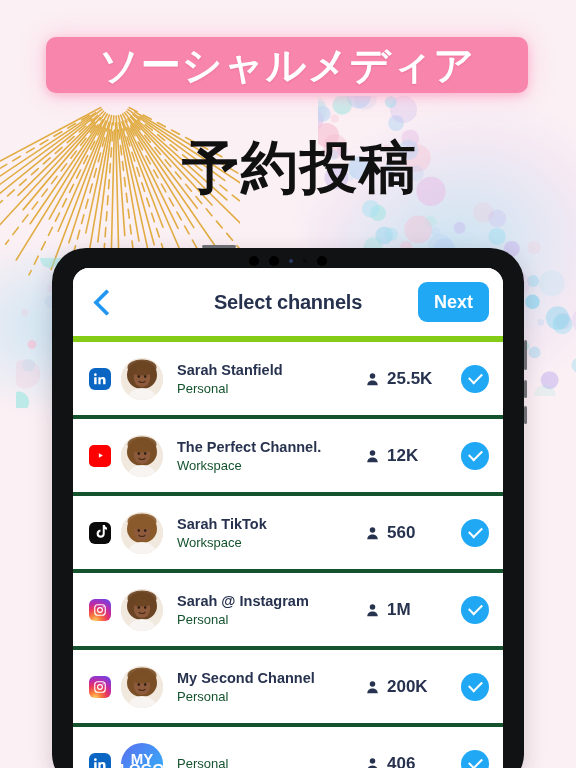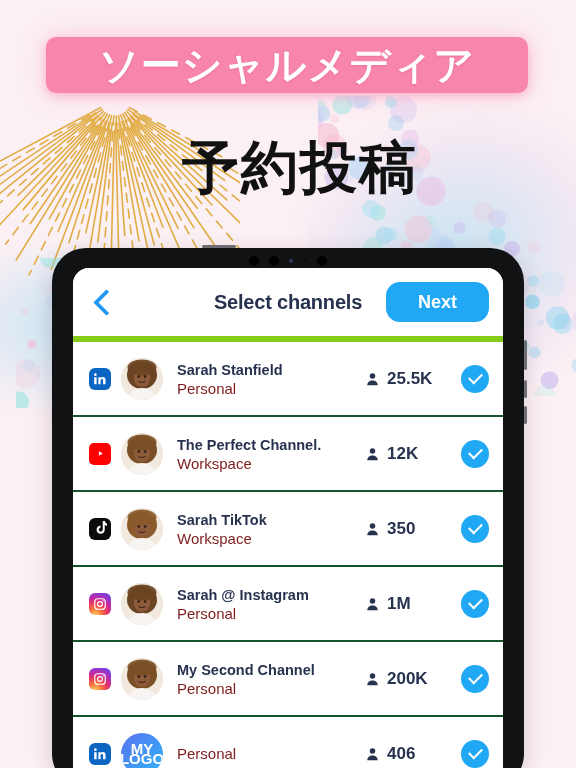--- a/index.html
+++ b/index.html
@@ -79,30 +79,30 @@
   .chev{
     width:15px;height:15px;border-left:4px solid #2196f3;border-bottom:4px solid #2196f3;
     transform:rotate(45deg);border-radius:1px;
   }
   .appbar-title{
     position:absolute;left:0;right:0;text-align:center;pointer-events:none;
     color:#27324f;font-size:20px;font-weight:700;letter-spacing:-.2px;
   }
   .next-btn{
     position:absolute;right:14px;top:14px;
-    background:#21a8f5;color:#fff;border:none;border-radius:14px;
-    padding:0 32px;height:40px;font-size:18px;font-weight:700;
+    background:#21a8f5;color:#fff;border:none;border-radius:9px;
+    padding:0 16px;height:40px;font-size:18px;font-weight:700;
     font-family:"Liberation Sans",sans-serif;cursor:pointer;
   }
 
   
   .list{background:#fff;}
   .row{
     position:relative;display:flex;align-items:center;height:73px;
-    padding:0 14px 0 16px;border-bottom:2px solid #14532d;cursor:pointer;
+    padding:0 14px 0 16px;border-bottom:4px solid #14532d;cursor:pointer;
   }
   .badge{
     width:22px;height:22px;border-radius:6px;flex:0 0 22px;
     display:flex;align-items:center;justify-content:center;
     font-size:11px;font-weight:700;color:#fff;overflow:hidden;
   }
   .badge.linkedin{background:#0a66c2;}
   .badge.youtube{background:#ff0000;border-radius:5px;}
   .badge.tiktok{background:#0b0b0b;border-radius:6px;}
   .badge.instagram{
@@ -119,21 +119,21 @@
   .avatar.logo{
     background:linear-gradient(135deg,#5b6ff0 0%,#3f9bf5 60%,#37b3f7 100%);
     display:flex;align-items:center;justify-content:center;
   }
   .avatar.logo span{
     color:#fff;font-size:15px;font-weight:700;line-height:10px;text-align:center;
   }
 
   .meta{flex:1;margin-left:14px;min-width:0;}
   .ch-name{color:#27324f;font-size:14.5px;font-weight:700;line-height:19px;white-space:nowrap;overflow:hidden;text-overflow:ellipsis;}
-  .ch-type{color:#7f1d1d;font-size:15px;line-height:17px;}
+  .ch-type{color:#14532d;font-size:13px;line-height:17px;}
 
   .followers{display:flex;align-items:center;gap:7px;width:96px;flex:0 0 96px;}
   .followers .pcount{color:#27324f;font-size:17px;font-weight:700;text-align:right;}
 
   .check{
     width:28px;height:28px;border-radius:50%;background:#21a8f5;flex:0 0 28px;
     display:flex;align-items:center;justify-content:center;cursor:pointer;
   }
   .check .mark{
     width:11px;height:6px;border-left:2.6px solid #fff;border-bottom:2.6px solid #fff;
@@ -469,21 +469,21 @@
             </div>
             <div class="meta">
               <div class="ch-name">Sarah TikTok</div>
               <div class="ch-type">Workspace</div>
             </div>
             <div class="followers">
               <svg width="15" height="16" viewBox="0 0 24 24" fill="#27324f">
                 <circle cx="12" cy="7" r="4.4"></circle>
                 <path d="M3.6 22c0-4.8 3.8-7.8 8.4-7.8s8.4 3 8.4 7.8z"></path>
               </svg>
-              <span class="pcount">350</span>
+              <span class="pcount">560</span>
             </div>
             <div class="check">
               <div class="mark"></div>
             </div>
           </div>
           <div class="row">
             <div class="badge instagram">
               <svg width="14" height="14" viewBox="0 0 24 24" fill="none" stroke="#fff" stroke-width="2">
                 <rect x="3" y="3" width="18" height="18" rx="5.2"></rect>
                 <circle cx="12" cy="12" r="4.1"></circle>

